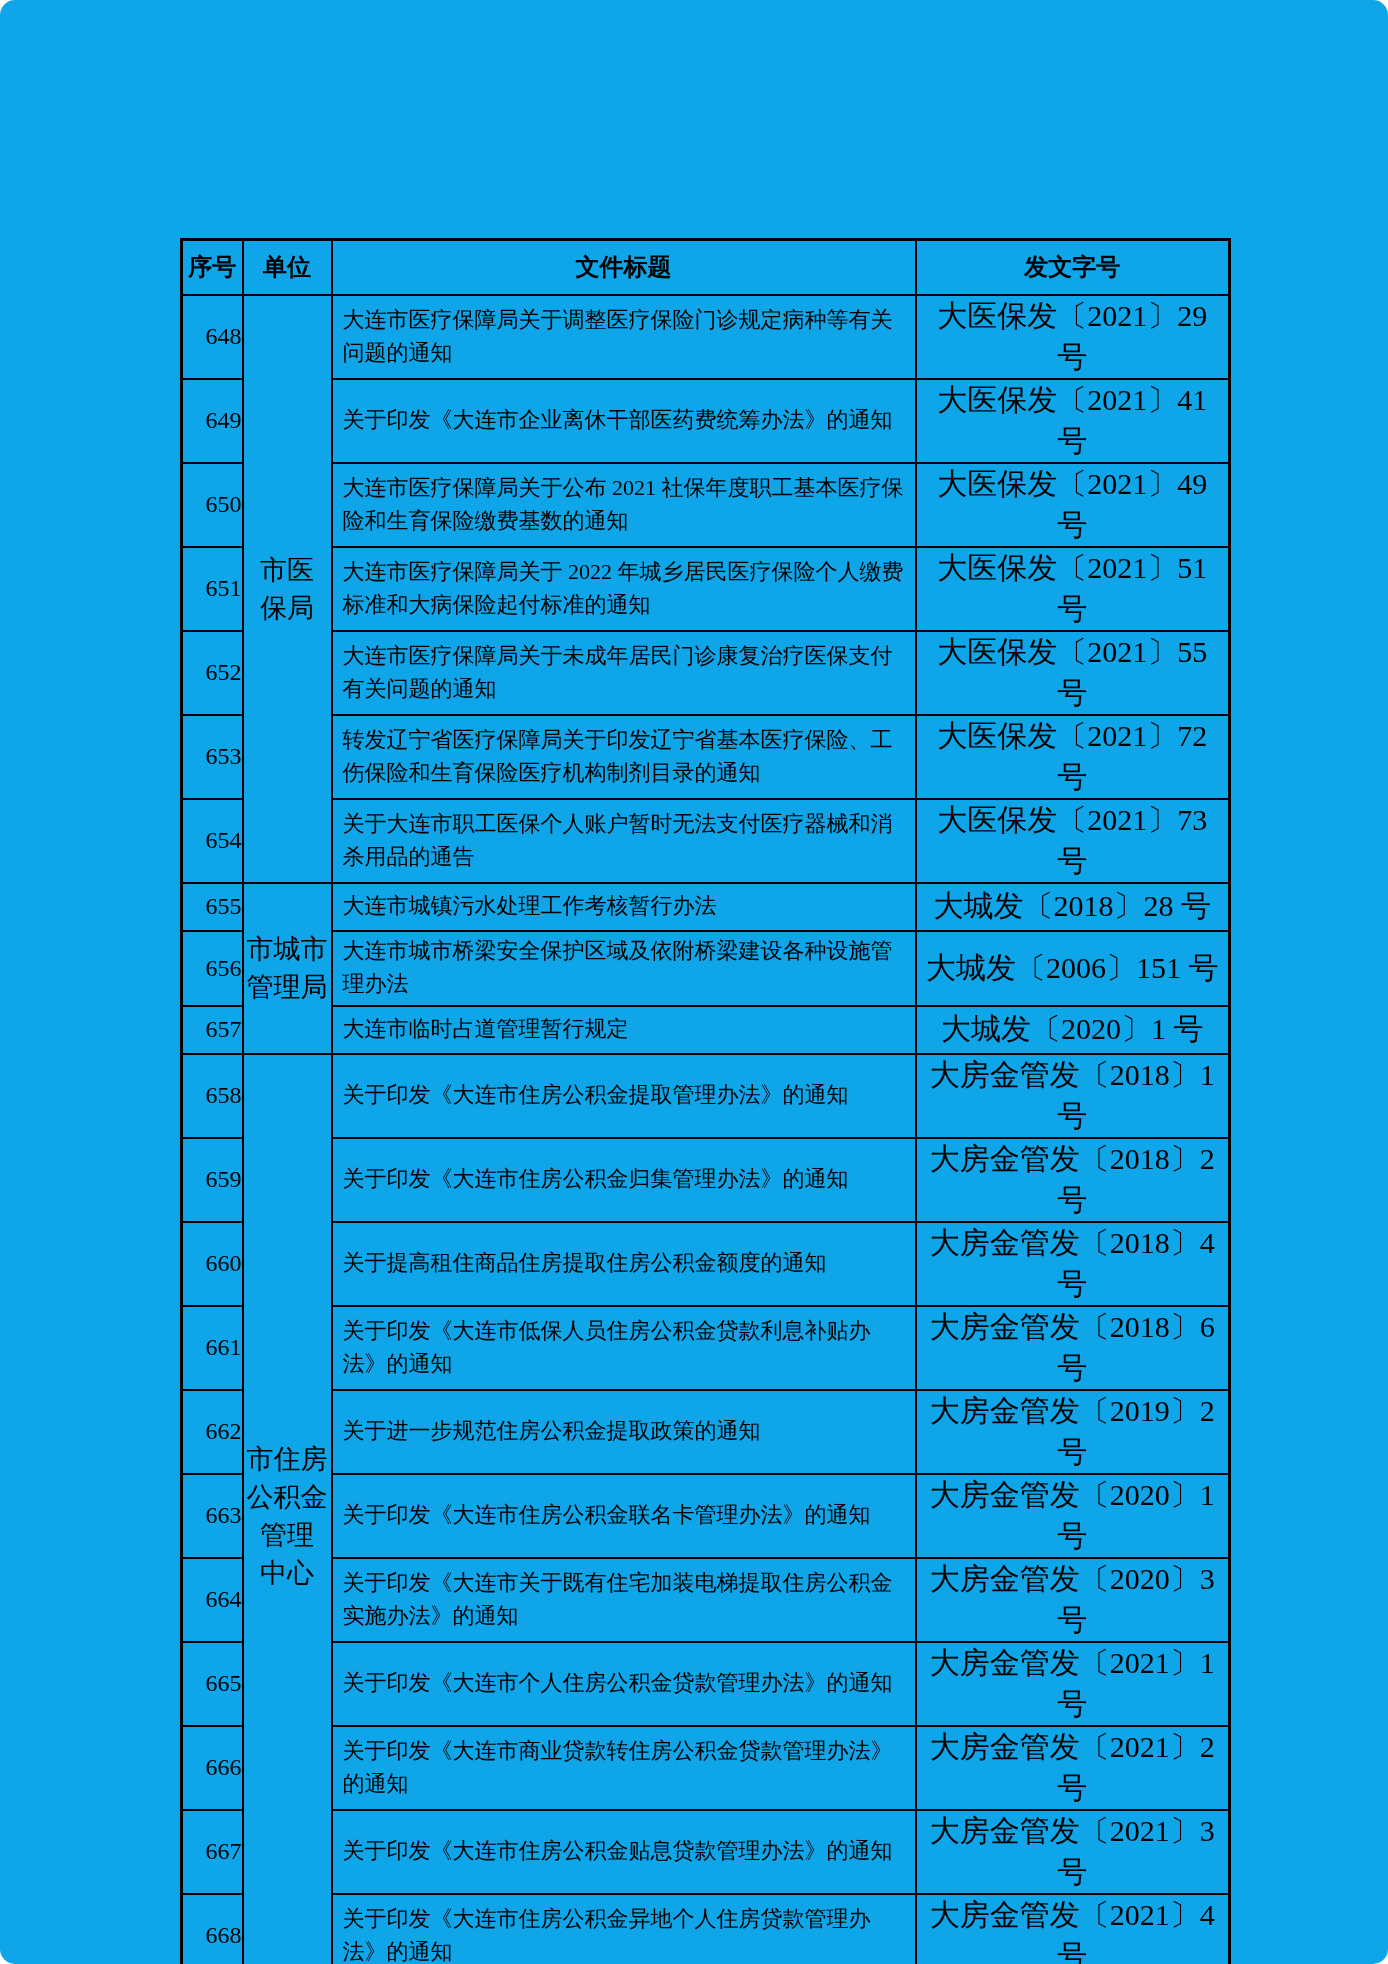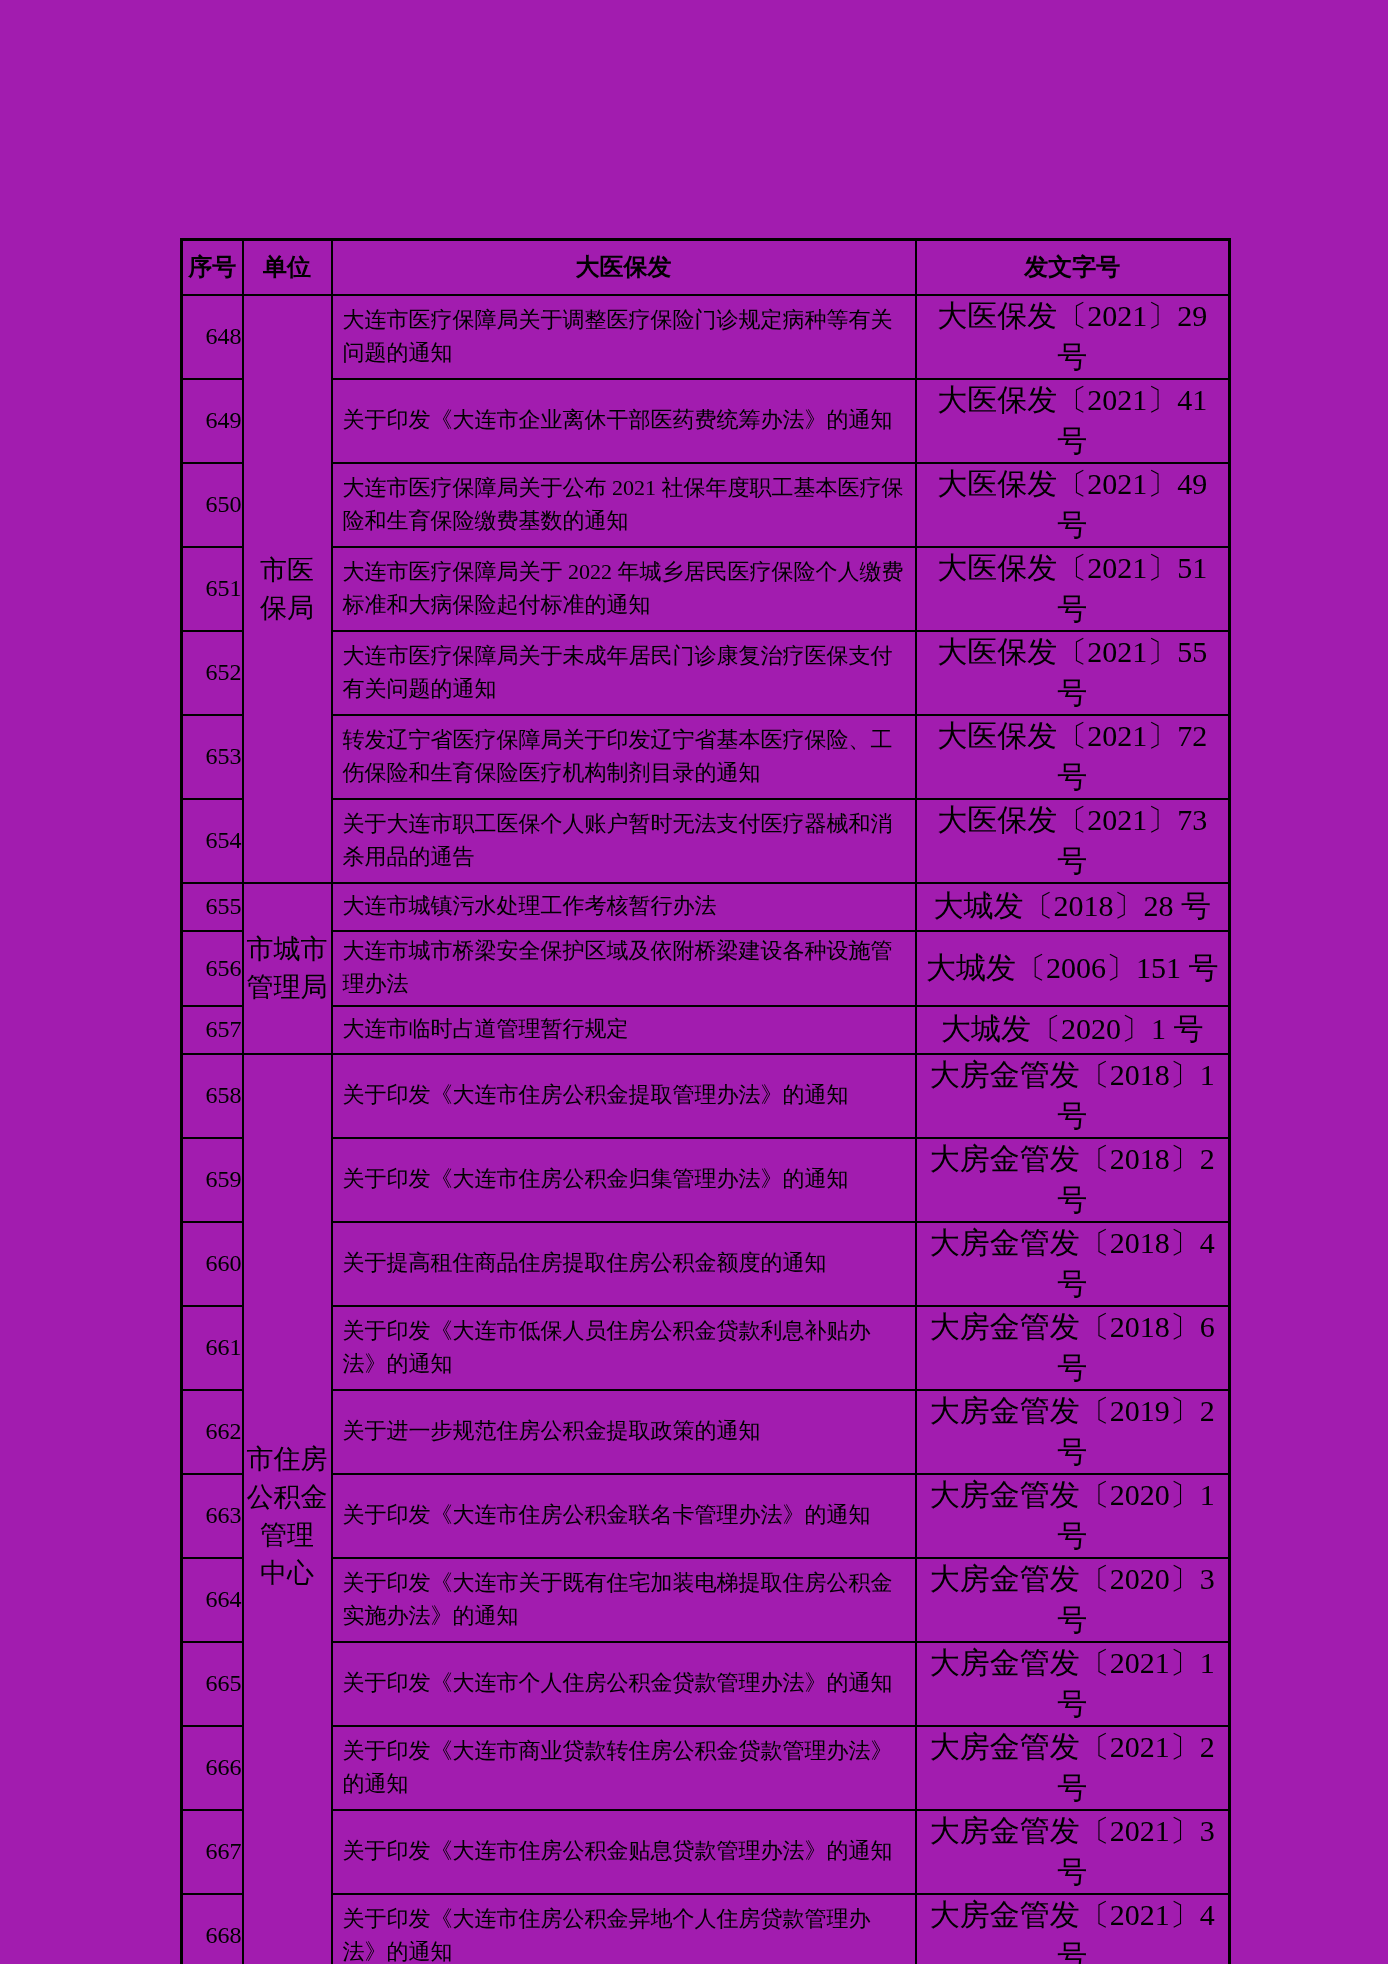--- a/index.html
+++ b/index.html
@@ -3,21 +3,21 @@
 <meta charset="utf-8">
 <style>
   * { margin: 0; padding: 0; box-sizing: border-box; }
   html, body { background: #ffffff; }
   body {
     width: 1388px; height: 1964px;
     position: relative;
     font-family: "Liberation Serif", "DejaVu Serif", serif;
     color: #000;
   }
-  .page { position: absolute; inset: 0; background: #a21caf; }
+  .page { position: absolute; inset: 0; background: #0ea5e9; border-radius: 15px; }
 
   table.doc-table {
     position: absolute;
     left: 180px; top: 238px;
     width: 1048px;
     border-collapse: collapse;
     table-layout: fixed;
     border: 3px solid #000;
   }
   .doc-table th, .doc-table td {
@@ -77,21 +77,21 @@
       <col style="width:61px">
       <col style="width:89px">
       <col style="width:584px">
       <col style="width:314px">
     </colgroup>
 
     <tbody>
         <tr class="h-header">
       <th>序号</th>
       <th>单位</th>
-      <th>大医保发</th>
+      <th>文件标题</th>
       <th>发文字号</th>
     </tr>
 
     <tr class="h2">
       <td class="c-no">648</td>
       <td class="c-unit" rowspan="7">市医
 保局</td>
       <td class="c-title">大连市医疗保障局关于调整医疗保险门诊规定病种等有关问题的通知</td>
       <td class="c-doc">大医保发〔2021〕29 号</td>
     </tr>

